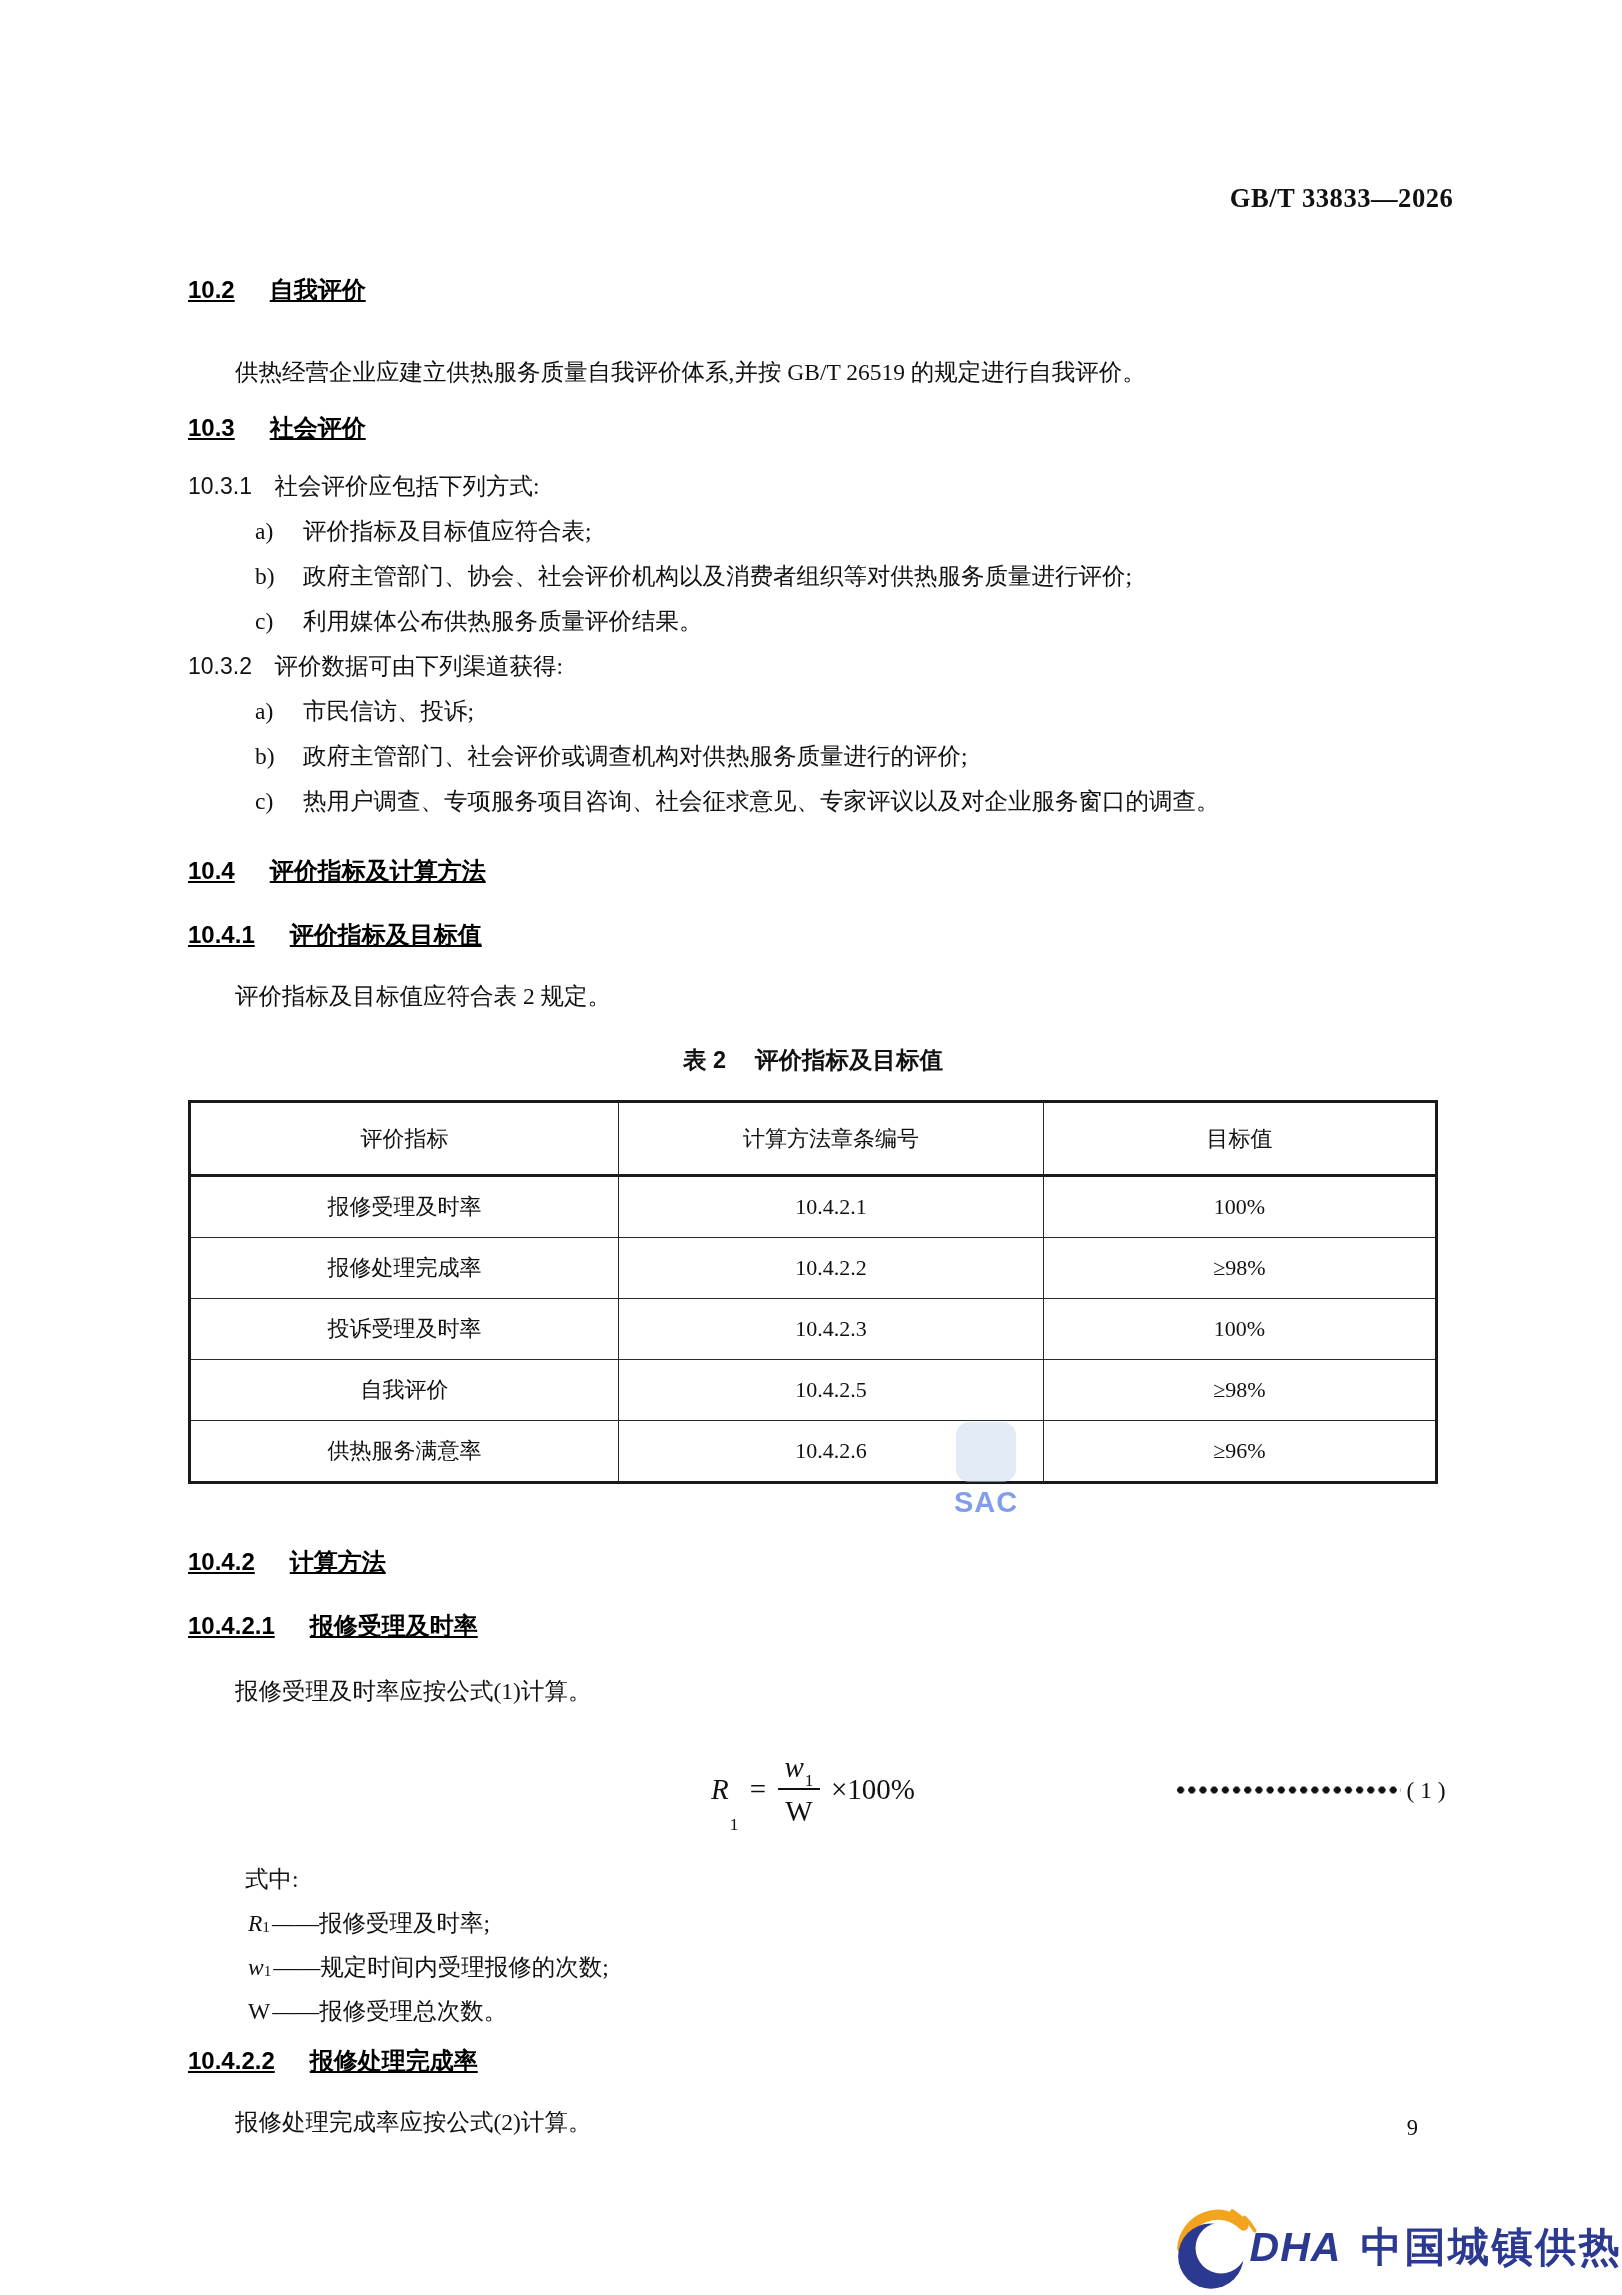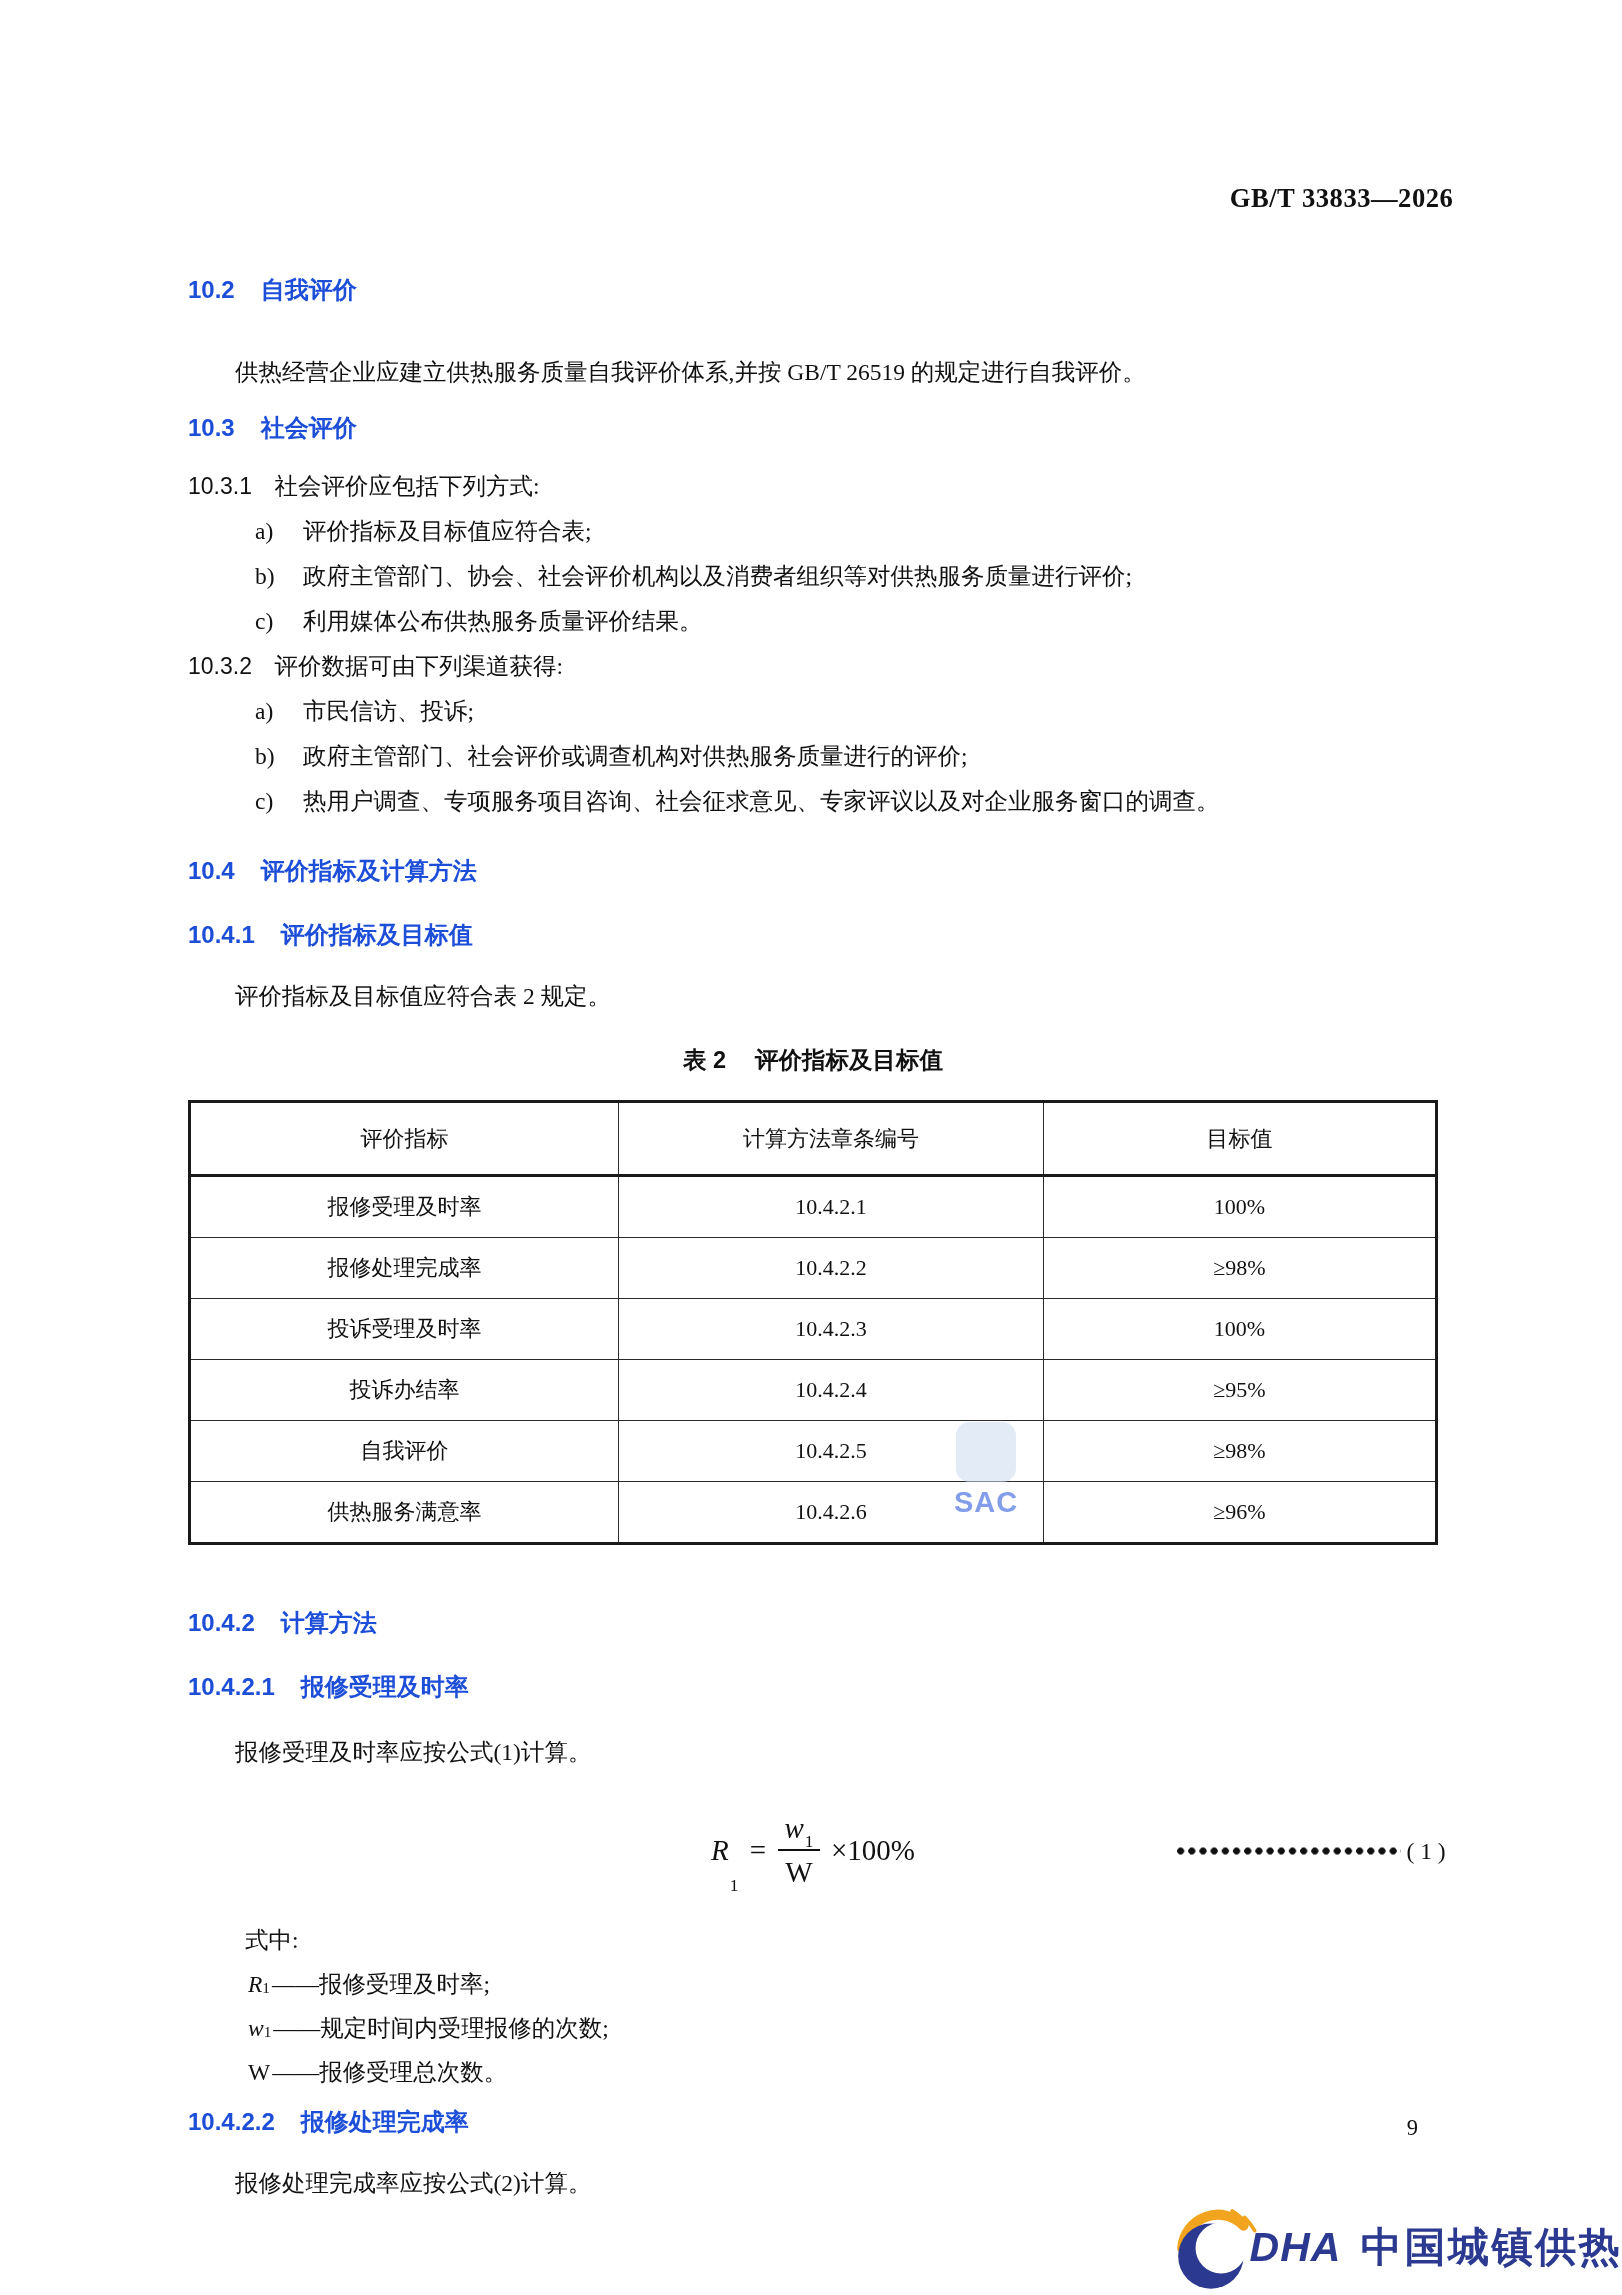--- a/index.html
+++ b/index.html
@@ -18,23 +18,23 @@
     margin-top:183px;
     text-align:right;
     margin-right:-15.3px;
     font-family:"Liberation Serif","DejaVu Serif",serif;
     font-weight:bold;
     font-size:26.6px;
     letter-spacing:0.5px;
   }
   
   .h{
-    display:flex;align-items:baseline;gap:26px;
-    font-family:"Liberation Sans","DejaVu Sans",sans-serif;
-    font-weight:bold;font-size:24px;color:#1d4ed8;
+    display:flex;align-items:baseline;gap:35px;
+    font-family:"Liberation Sans","DejaVu Sans",sans-serif;
+    font-weight:bold;font-size:24px;color:#000000;text-decoration:underline;
   }
   .h .hnum{font-family:"Liberation Sans","DejaVu Sans",sans-serif;font-weight:bold;}
   .mt-s102{margin-top:60px;}
   .mt-s103{}
   .mt-s104{margin-top:31px;}
   .mt-s1041{margin-top:32px;}
   .mt-s1042{margin-top:62px;}
   .mt-s10421{margin-top:32px;}
   .mt-s10422{margin-top:12.3px;}
   
@@ -223,25 +223,20 @@
       </tr>
       <tr>
         <td>报修处理完成率</td>
         <td>10.4.2.2</td>
         <td>≥98%</td>
       </tr>
       <tr>
         <td>投诉受理及时率</td>
         <td>10.4.2.3</td>
         <td>100%</td>
-      </tr>
-      <tr>
-        <td>投诉办结率</td>
-        <td>10.4.2.4</td>
-        <td>≥95%</td>
       </tr>
       <tr>
         <td>自我评价</td>
         <td>10.4.2.5</td>
         <td>≥98%</td>
       </tr>
       <tr>
         <td>供热服务满意率</td>
         <td>10.4.2.6</td>
         <td>≥96%</td>

